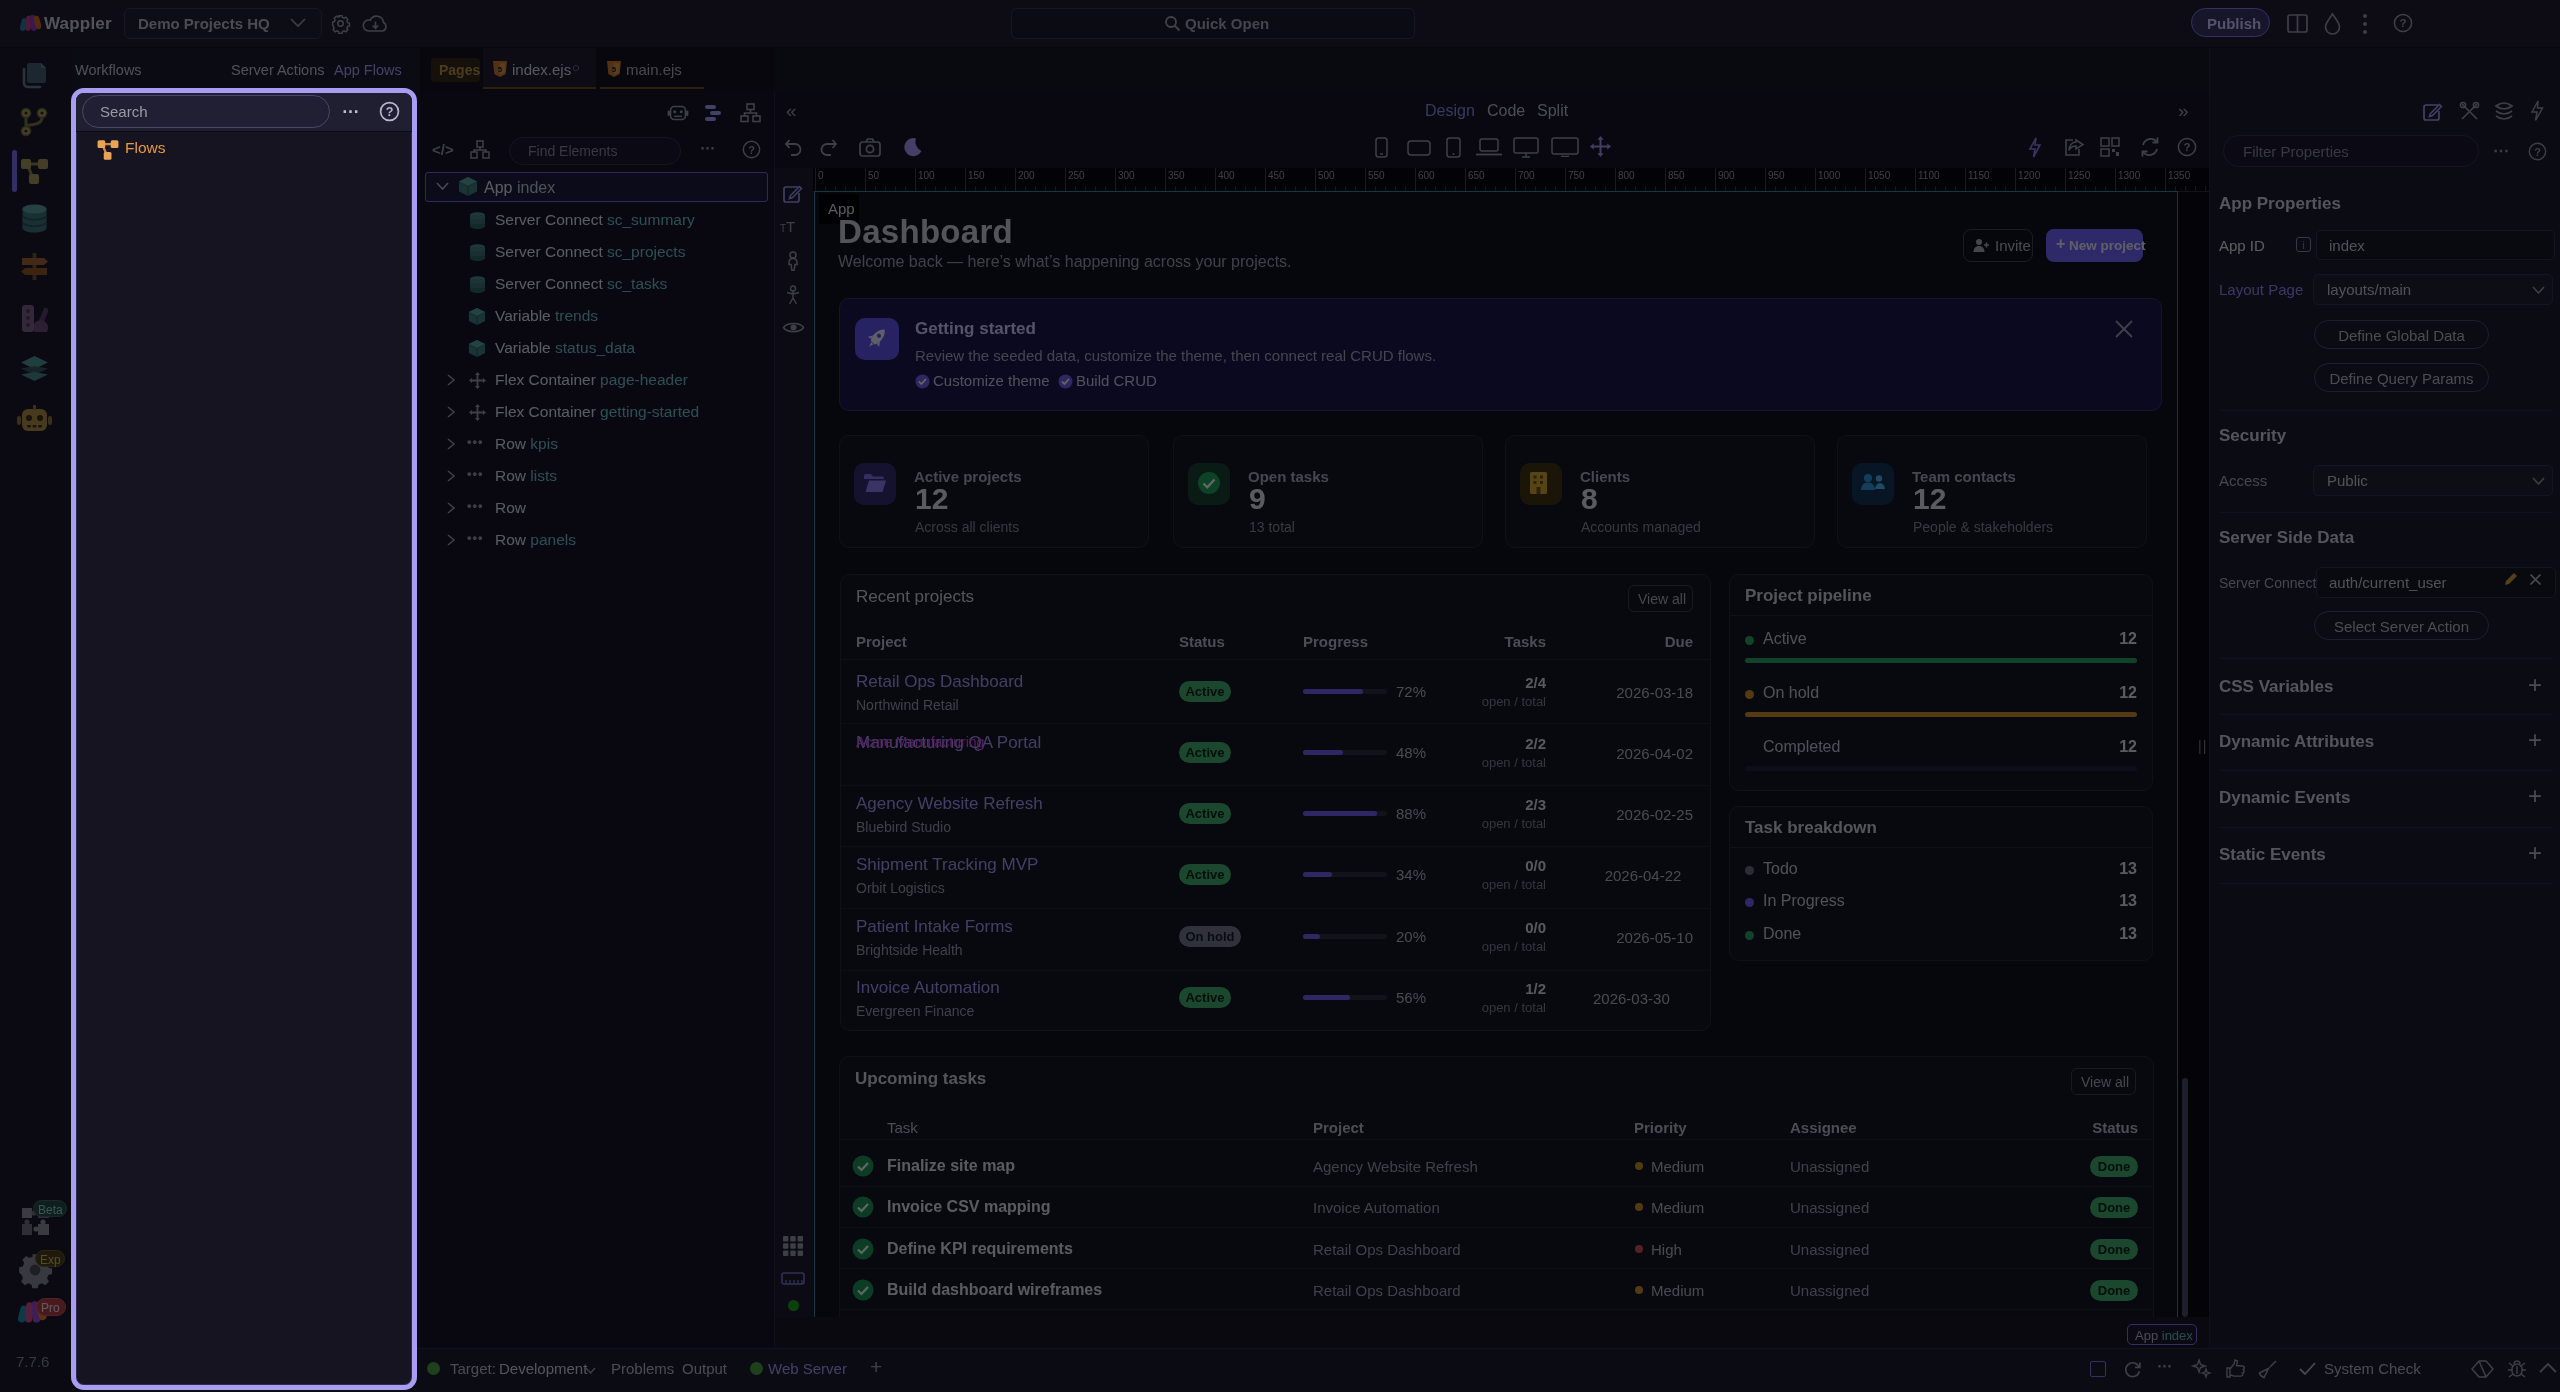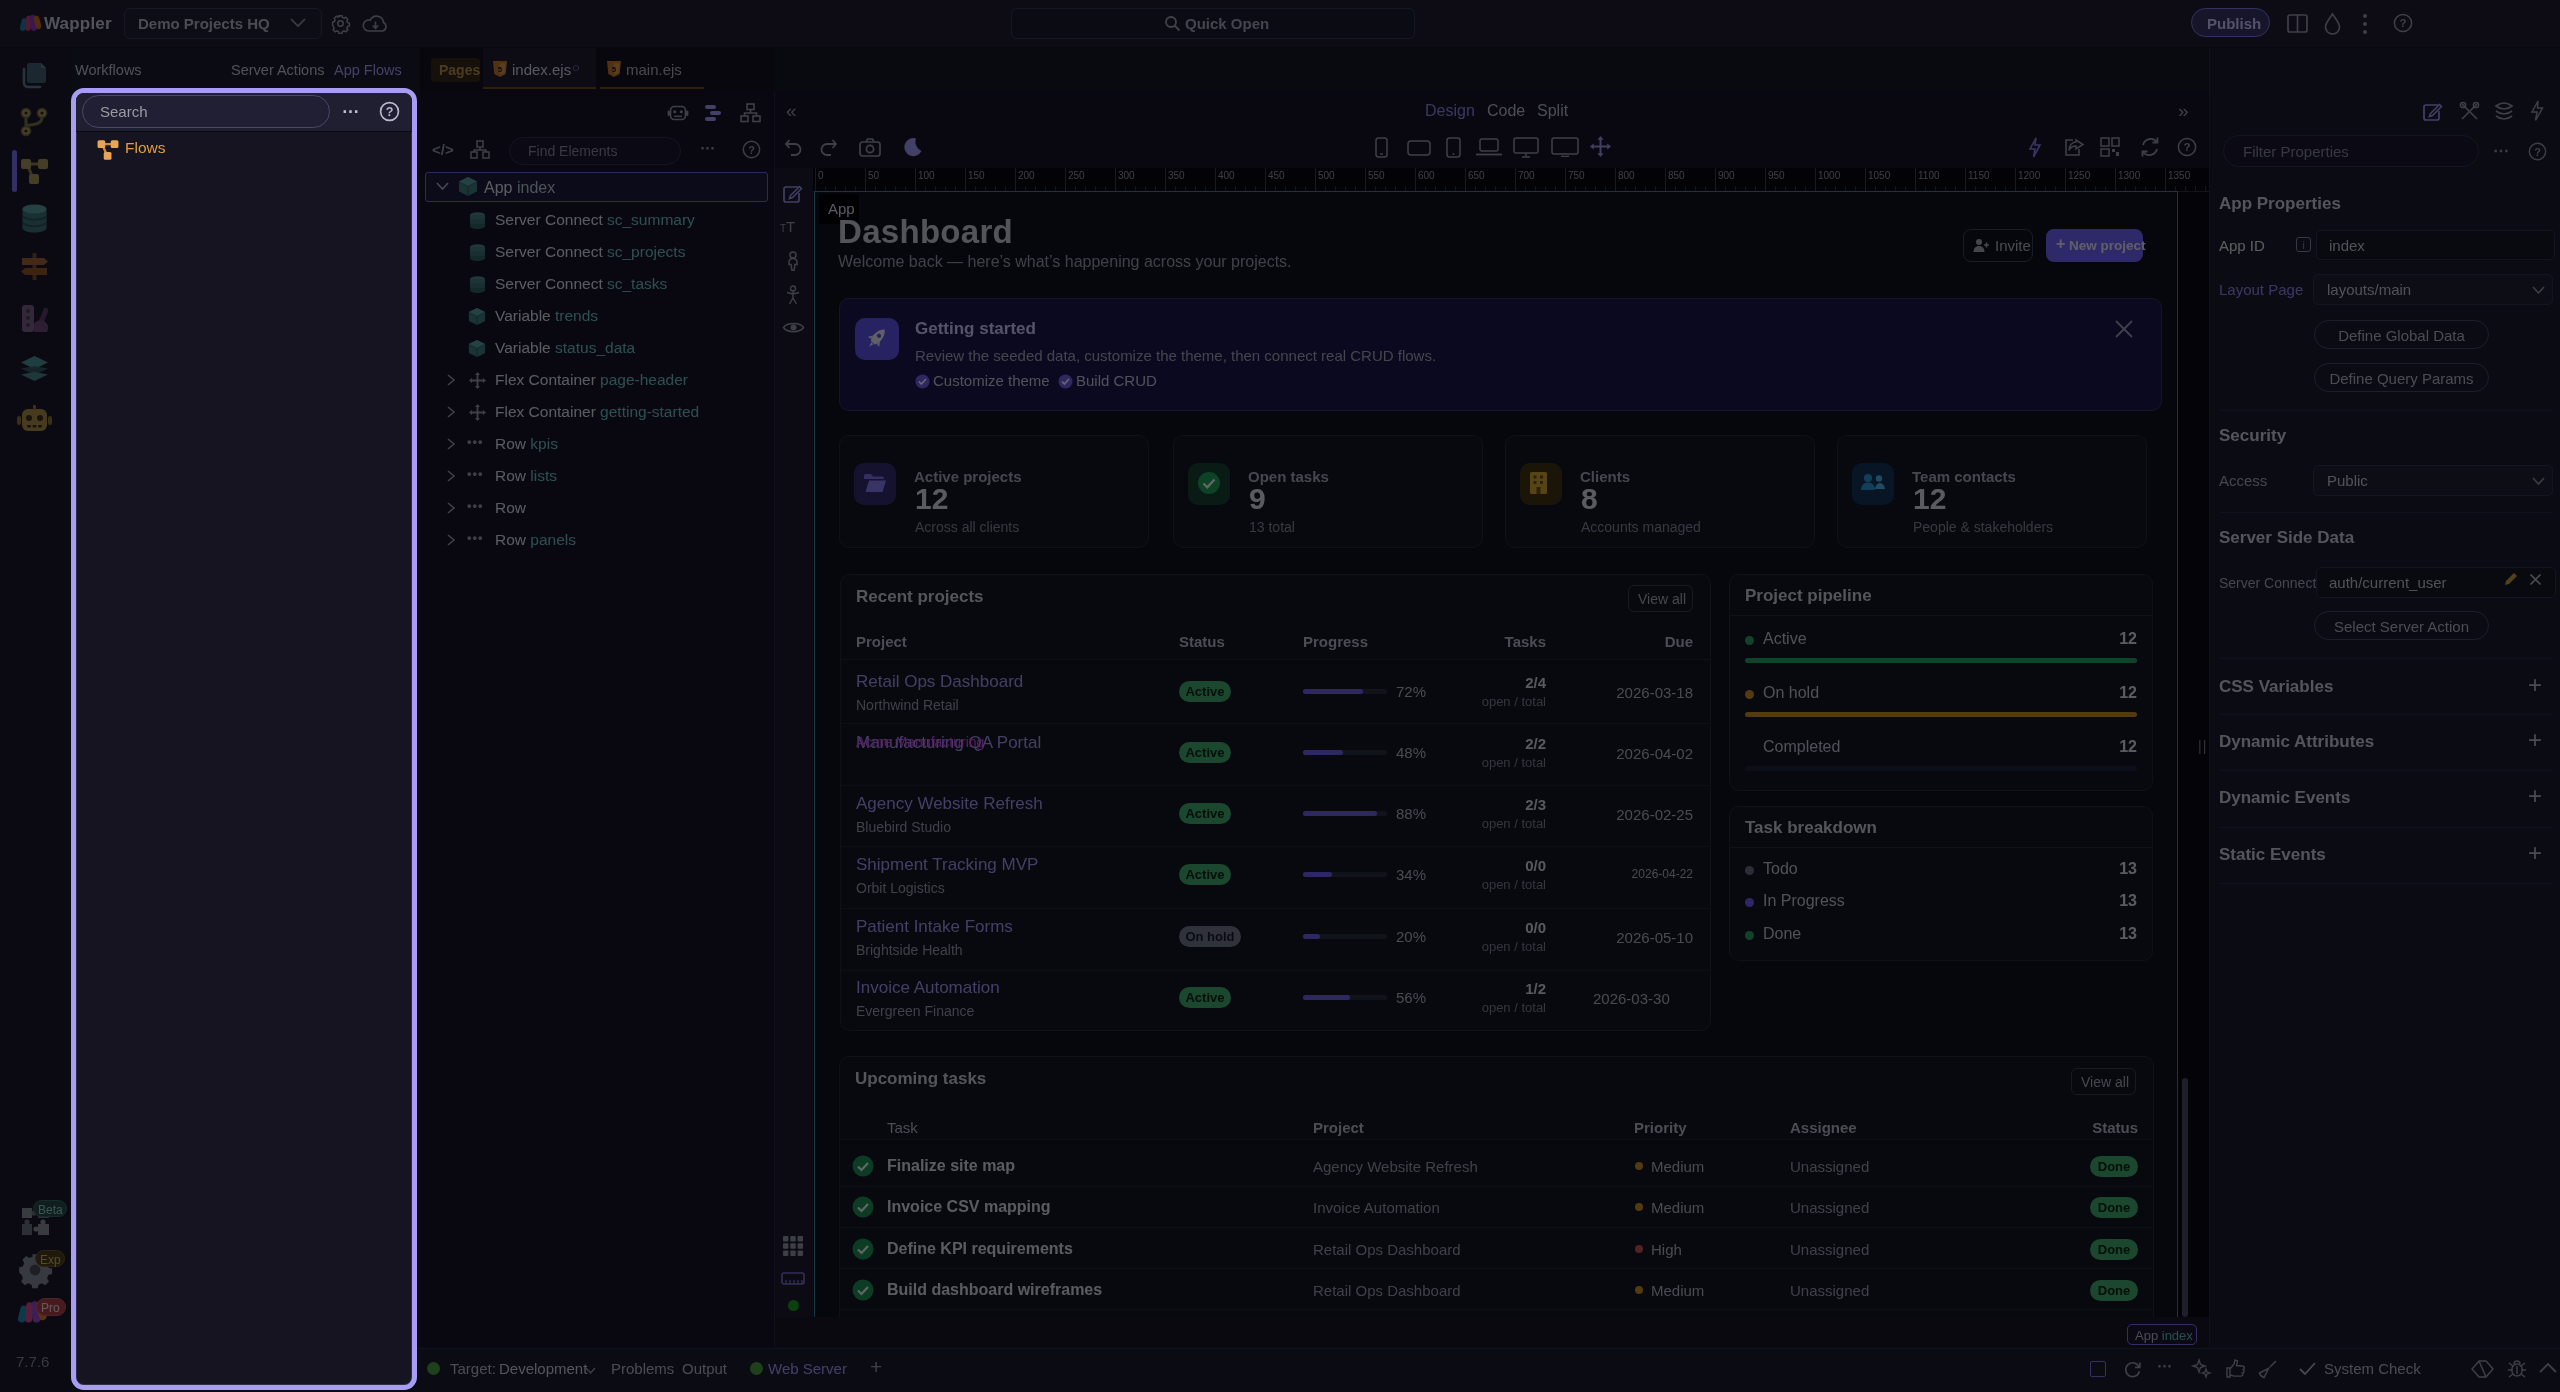--- a/index.html
+++ b/index.html
@@ -696,21 +696,21 @@
   <svg class="abs" style="left:1044px;top:281px" width="28" height="20" viewBox="0 0 28 20">
           <circle cx="9" cy="5" r="4" fill="#2e9ad8"></circle>
           <path d="M2 17 c0-5 3-7.5 7-7.5 s7 2.5 7 7.5z" fill="#2e9ad8"></path>
           <circle cx="20" cy="5.5" r="3.2" fill="#53b4ea"></circle>
           <path d="M16 16 c0.5-4 2.5-6 5-6 s4.5 2 5 6z" fill="#53b4ea"></path>
         </svg>
   <div class="abs" style="left:1097px;top:276px;font-size:15px;font-weight:bold;color:#aab0bc">Team contacts</div>
   <div class="abs" style="left:1098px;top:290px;font-size:30px;font-weight:bold;color:#dfe2e8">12</div>
   <div class="abs" style="left:1098px;top:327px;font-size:14px;color:#868c98">People &amp; stakeholders</div>
   <div class="abs" style="left:25px;top:382px;width:871px;height:457px;background:#12141c;border:1px solid #242834;border-radius:10px"></div>
-  <div class="abs" style="left:41px;top:395px;font-size:17px;font-weight:bold;color:#ced2da">Recent projects</div>
+  <div class="abs" style="left:41px;top:395px;font-size:17px;font-weight:normal;color:#ced2da">Recent projects</div>
   <div class="abs" style="left:813px;top:393px;width:65px;height:27px;border:1px solid #3a3f4e;border-radius:6px"></div>
   <div class="abs" style="left:823px;top:399px;font-size:14px;color:#aab0bc">View all</div>
   <div class="abs" style="left:41px;top:441px;font-size:15px;font-weight:bold;color:#b9bcc8">Project</div>
   <div class="abs" style="left:364px;top:441px;font-size:15px;font-weight:bold;color:#b9bcc8">Status</div>
   <div class="abs" style="left:488px;top:441px;font-size:15px;font-weight:bold;color:#b9bcc8">Progress</div>
   <div class="abs" style="left:651px;top:441px;width:80px;text-align:right;font-size:15px;font-weight:bold;color:#b9bcc8">Tasks</div>
   <div class="abs" style="left:798px;top:441px;width:80px;text-align:right;font-size:15px;font-weight:bold;color:#b9bcc8">Due</div>
   <div class="abs" style="left:26px;top:467px;width:869px;height:1px;background:#242834"></div>
   <div class="abs" style="left:41px;top:480px;font-size:17px;color:#a39af2">Retail Ops Dashboard</div>
   <div class="abs" style="left:41px;top:505px;font-size:14px;color:#9aa0ac">Northwind Retail</div>
@@ -740,21 +740,21 @@
   <div class="abs" style="left:651px;top:624px;width:80px;text-align:right;font-size:13px;color:#7e8490">open / total</div>
   <div class="abs" style="left:778px;top:614px;width:100px;text-align:right;font-size:15px;color:#b4b8c2">2026-02-25</div>
   <div class="abs" style="left:41px;top:663px;font-size:17px;color:#a39af2">Shipment Tracking MVP</div>
   <div class="abs" style="left:41px;top:688px;font-size:14px;color:#9aa0ac">Orbit Logistics</div>
   <div class="abs" style="left:364px;top:672px;width:52px;height:21px;background:#3fae66;border-radius:11px;text-align:center;font-size:13px;font-weight:bold;color:#07230f;line-height:21px">Active</div>
   <div class="abs" style="left:488px;top:680px;width:84px;height:5px;background:#2a2d3a;border-radius:3px"></div>
   <div class="abs" style="left:488px;top:680px;width:29px;height:5px;background:#6e62f0;border-radius:3px"></div>
   <div class="abs" style="left:581px;top:674px;font-size:15px;color:#b4b8c2">34%</div>
   <div class="abs" style="left:651px;top:665px;width:80px;text-align:right;font-size:15px;font-weight:bold;color:#d8dbe2">0/0</div>
   <div class="abs" style="left:651px;top:685px;width:80px;text-align:right;font-size:13px;color:#7e8490">open / total</div>
-  <div class="abs" style="left:778px;top:675px;width:100px;text-align:right;font-size:12px;color:#b4b8c2">2026-04-22</div>
+  <div class="abs" style="left:778px;top:675px;width:100px;text-align:center;font-size:15px;color:#b4b8c2">2026-04-22</div>
   <div class="abs" style="left:41px;top:725px;font-size:17px;color:#a39af2">Patient Intake Forms</div>
   <div class="abs" style="left:41px;top:750px;font-size:14px;color:#9aa0ac">Brightside Health</div>
   <div class="abs" style="left:364px;top:734px;width:62px;height:21px;background:#747c8a;border-radius:11px;text-align:center;font-size:13px;font-weight:bold;color:#171922;line-height:21px">On hold</div>
   <div class="abs" style="left:488px;top:742px;width:84px;height:5px;background:#2a2d3a;border-radius:3px"></div>
   <div class="abs" style="left:488px;top:742px;width:17px;height:5px;background:#6e62f0;border-radius:3px"></div>
   <div class="abs" style="left:581px;top:736px;font-size:15px;color:#b4b8c2">20%</div>
   <div class="abs" style="left:651px;top:727px;width:80px;text-align:right;font-size:15px;font-weight:bold;color:#d8dbe2">0/0</div>
   <div class="abs" style="left:651px;top:747px;width:80px;text-align:right;font-size:13px;color:#7e8490">open / total</div>
   <div class="abs" style="left:778px;top:737px;width:100px;text-align:right;font-size:15px;color:#b4b8c2">2026-05-10</div>
   <div class="abs" style="left:41px;top:786px;font-size:17px;color:#a39af2">Invoice Automation</div>

